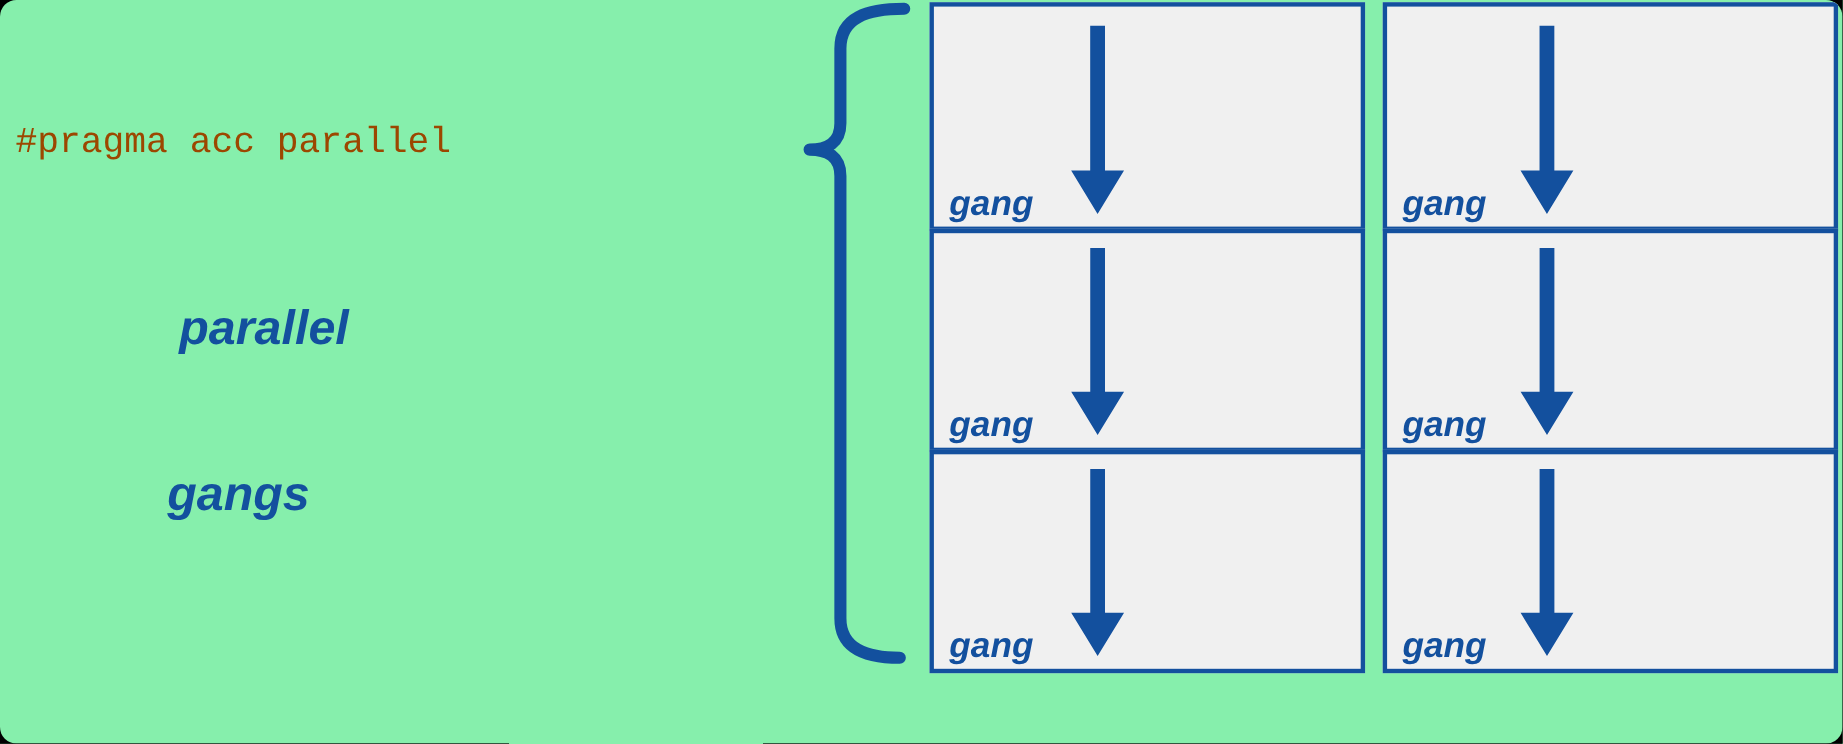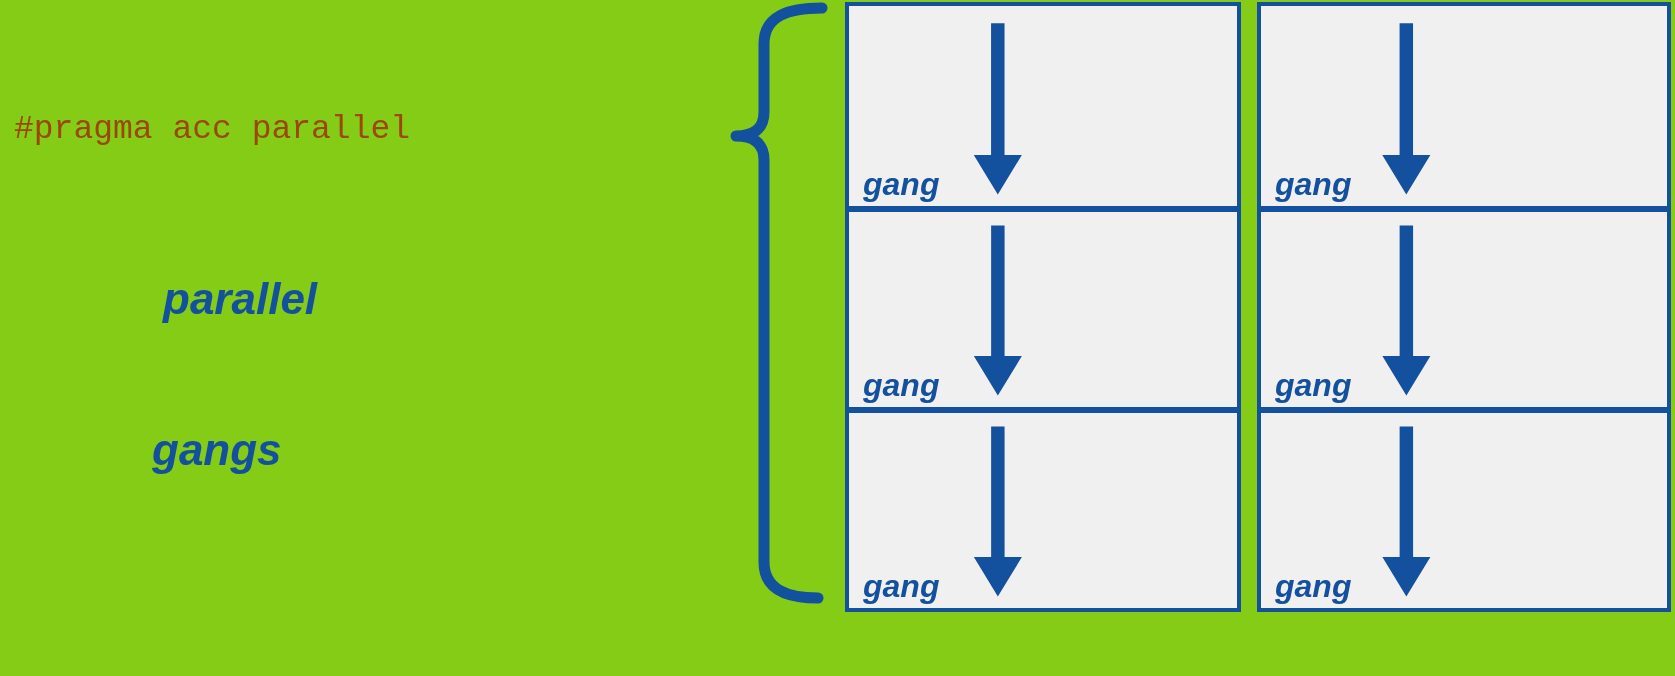--- a/index.html
+++ b/index.html
@@ -4,23 +4,24 @@
 <style>
   html, body {
     margin: 0;
     padding: 0;
     background: #000000;
   }
   #canvas {
     position: relative;
     width: 1675px;
     height: 676px;
-    background: #84cc16;
+    background: #86efac;
     overflow: hidden;
     font-family: "Liberation Sans", sans-serif;
+    border-radius: 15px;
   }
 
   
   .pragma-text {
     position: absolute;
     left: 14px;
     top: 111px;
     font-family: "Liberation Mono", "DejaVu Sans Mono", monospace;
     font-size: 33px;
     letter-spacing: 0px;

